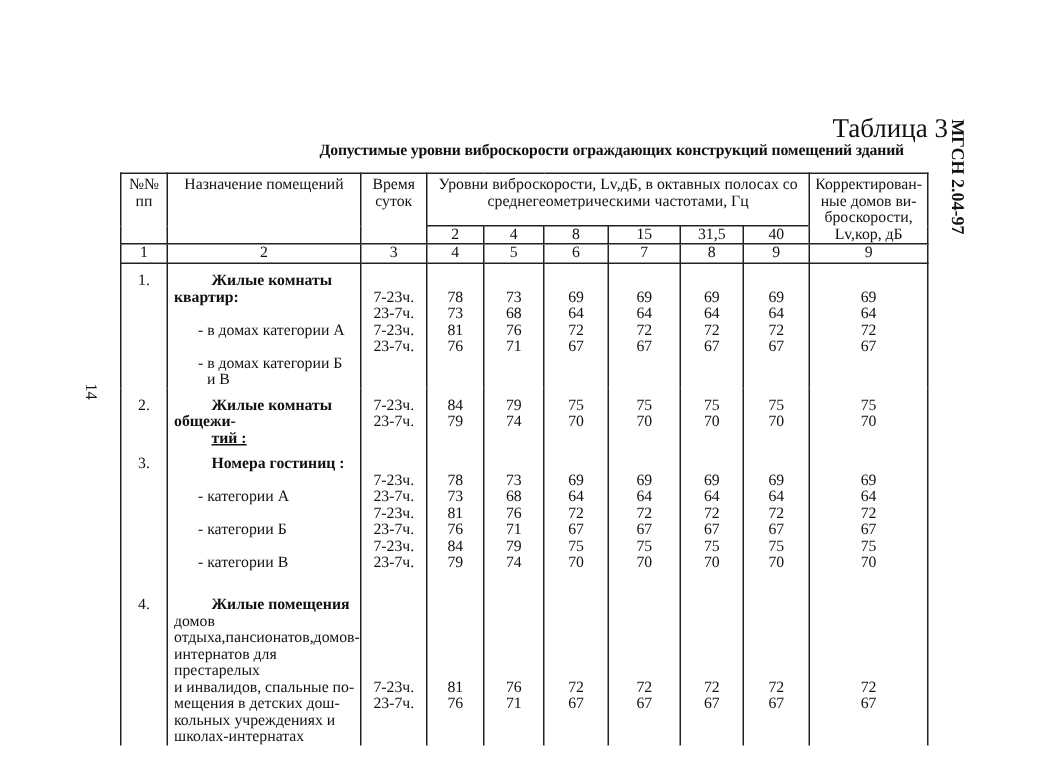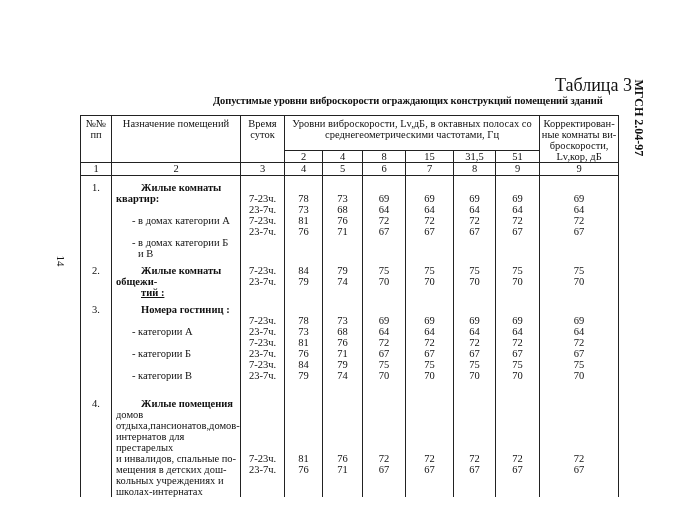--- a/index.html
+++ b/index.html
@@ -44,29 +44,29 @@
       <col style="width:42px">
       <col style="width:44px">
       <col style="width:79px">
   </colgroup>
   <thead>
     <tr class="hdr-main">
       <th rowspan="2" style="height:44px">№№ пп</th>
       <th rowspan="2">Назначение помещений</th>
       <th rowspan="2">Время суток</th>
       <th colspan="6" style="height:32px;border-bottom:none">Уровни виброскорости, Lv,дБ, в октавных полосах со среднегеометрическими частотами, Гц</th>
-      <th rowspan="2">Корректирован-ные комнаты ви-броскорости, Lv,кор, дБ</th>
+      <th rowspan="2">Корректирован-ные домов ви-броскорости, Lv,кор, дБ</th>
     </tr>
     <tr class="freq-row">
       <th>2</th>
       <th>4</th>
       <th>8</th>
       <th>15</th>
       <th>31,5</th>
-      <th>51</th>
+      <th>40</th>
     </tr>
     <tr class="colnum">
       <th>1</th>
       <th>2</th>
       <th>3</th>
       <th>4</th>
       <th>5</th>
       <th>6</th>
       <th>7</th>
       <th>8</th>

